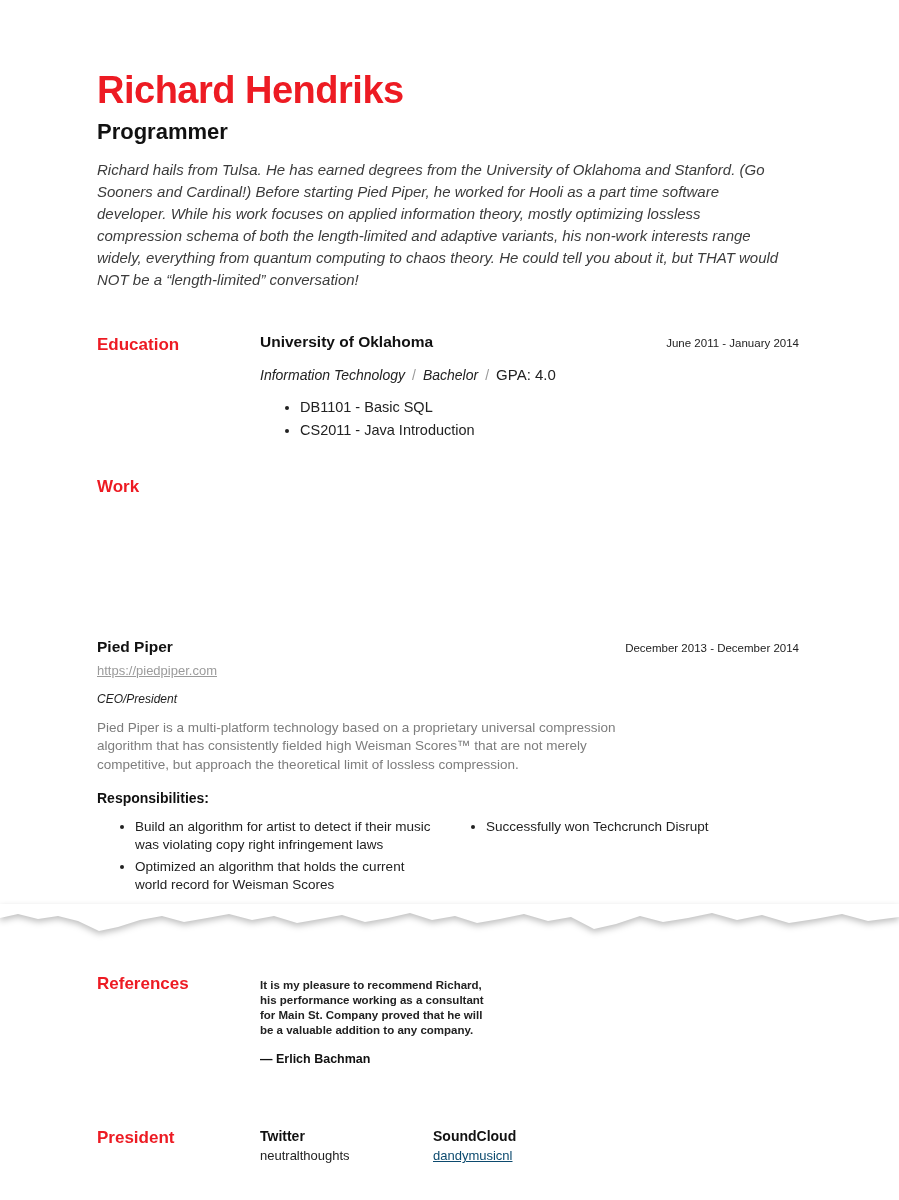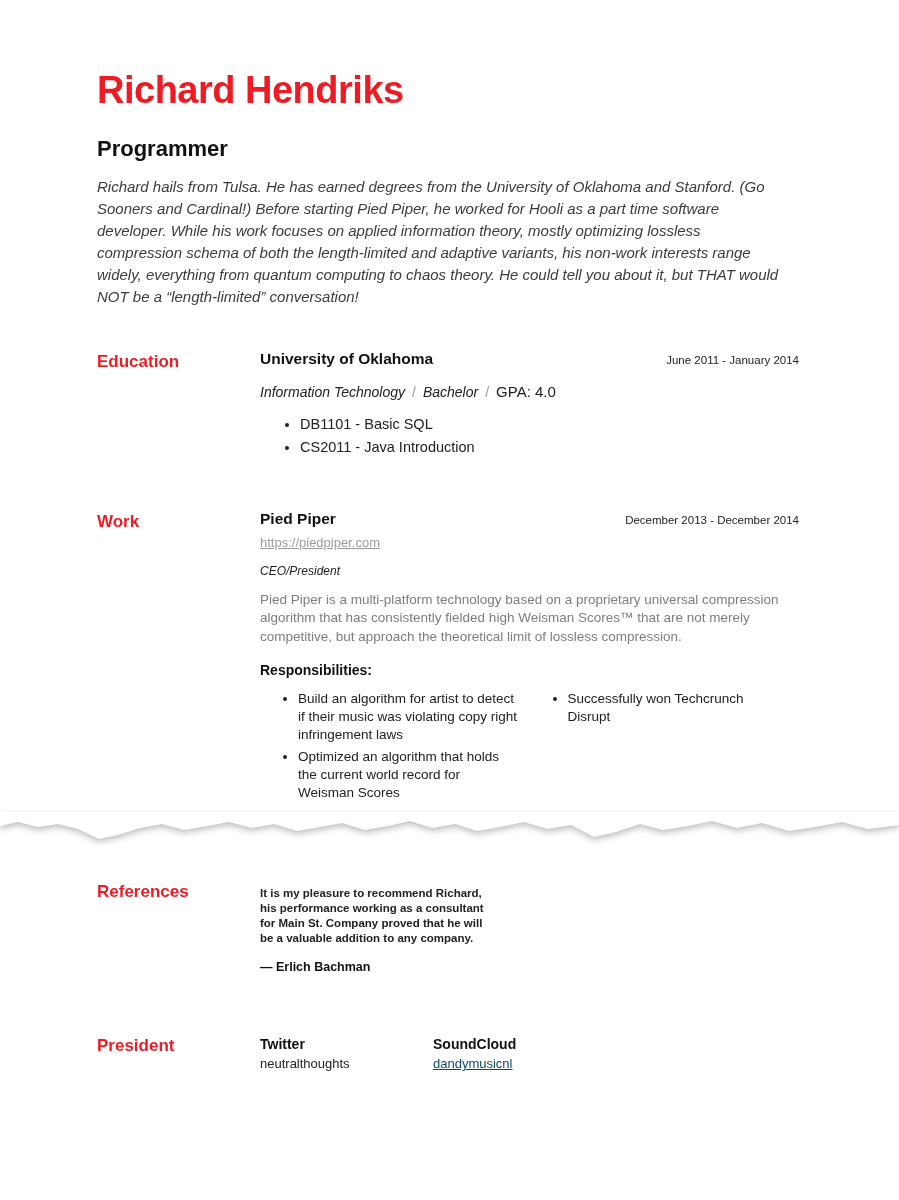--- a/index.html
+++ b/index.html
@@ -16,38 +16,38 @@
 
   
   .name {
     color: var(--accent, #ed1b23);
     font-size: 38px;
     font-weight: 700;
     letter-spacing: -0.5px;
     line-height: 1.1;
   }
   .label {
-    margin-top: 24px;
+    margin-top: 7px;
     font-size: 22px;
     font-weight: 700;
     color: #111;
   }
   .summary {
     margin-top: 14px;
     font-size: 15px;
     font-style: italic;
     line-height: 22px;
     color: #3c3c3c;
     max-width: 691px;
   }
 
   
   section { display: flex; }
   .sec-edu { margin-top: 42px; }
-  .sec-work { margin-top: 48px; }
+  .sec-work { margin-top: 30px; flex-direction: column; }
   .sec-refs { margin-top: 34px; }
   .sec-profiles { margin-top: 60px; }
   .sec-head {
     width: 163px;
     flex: 0 0 163px;
     color: var(--accent, #ed1b23);
     font-size: 17px;
     font-weight: 700;
     padding-top: 2px;
   }

